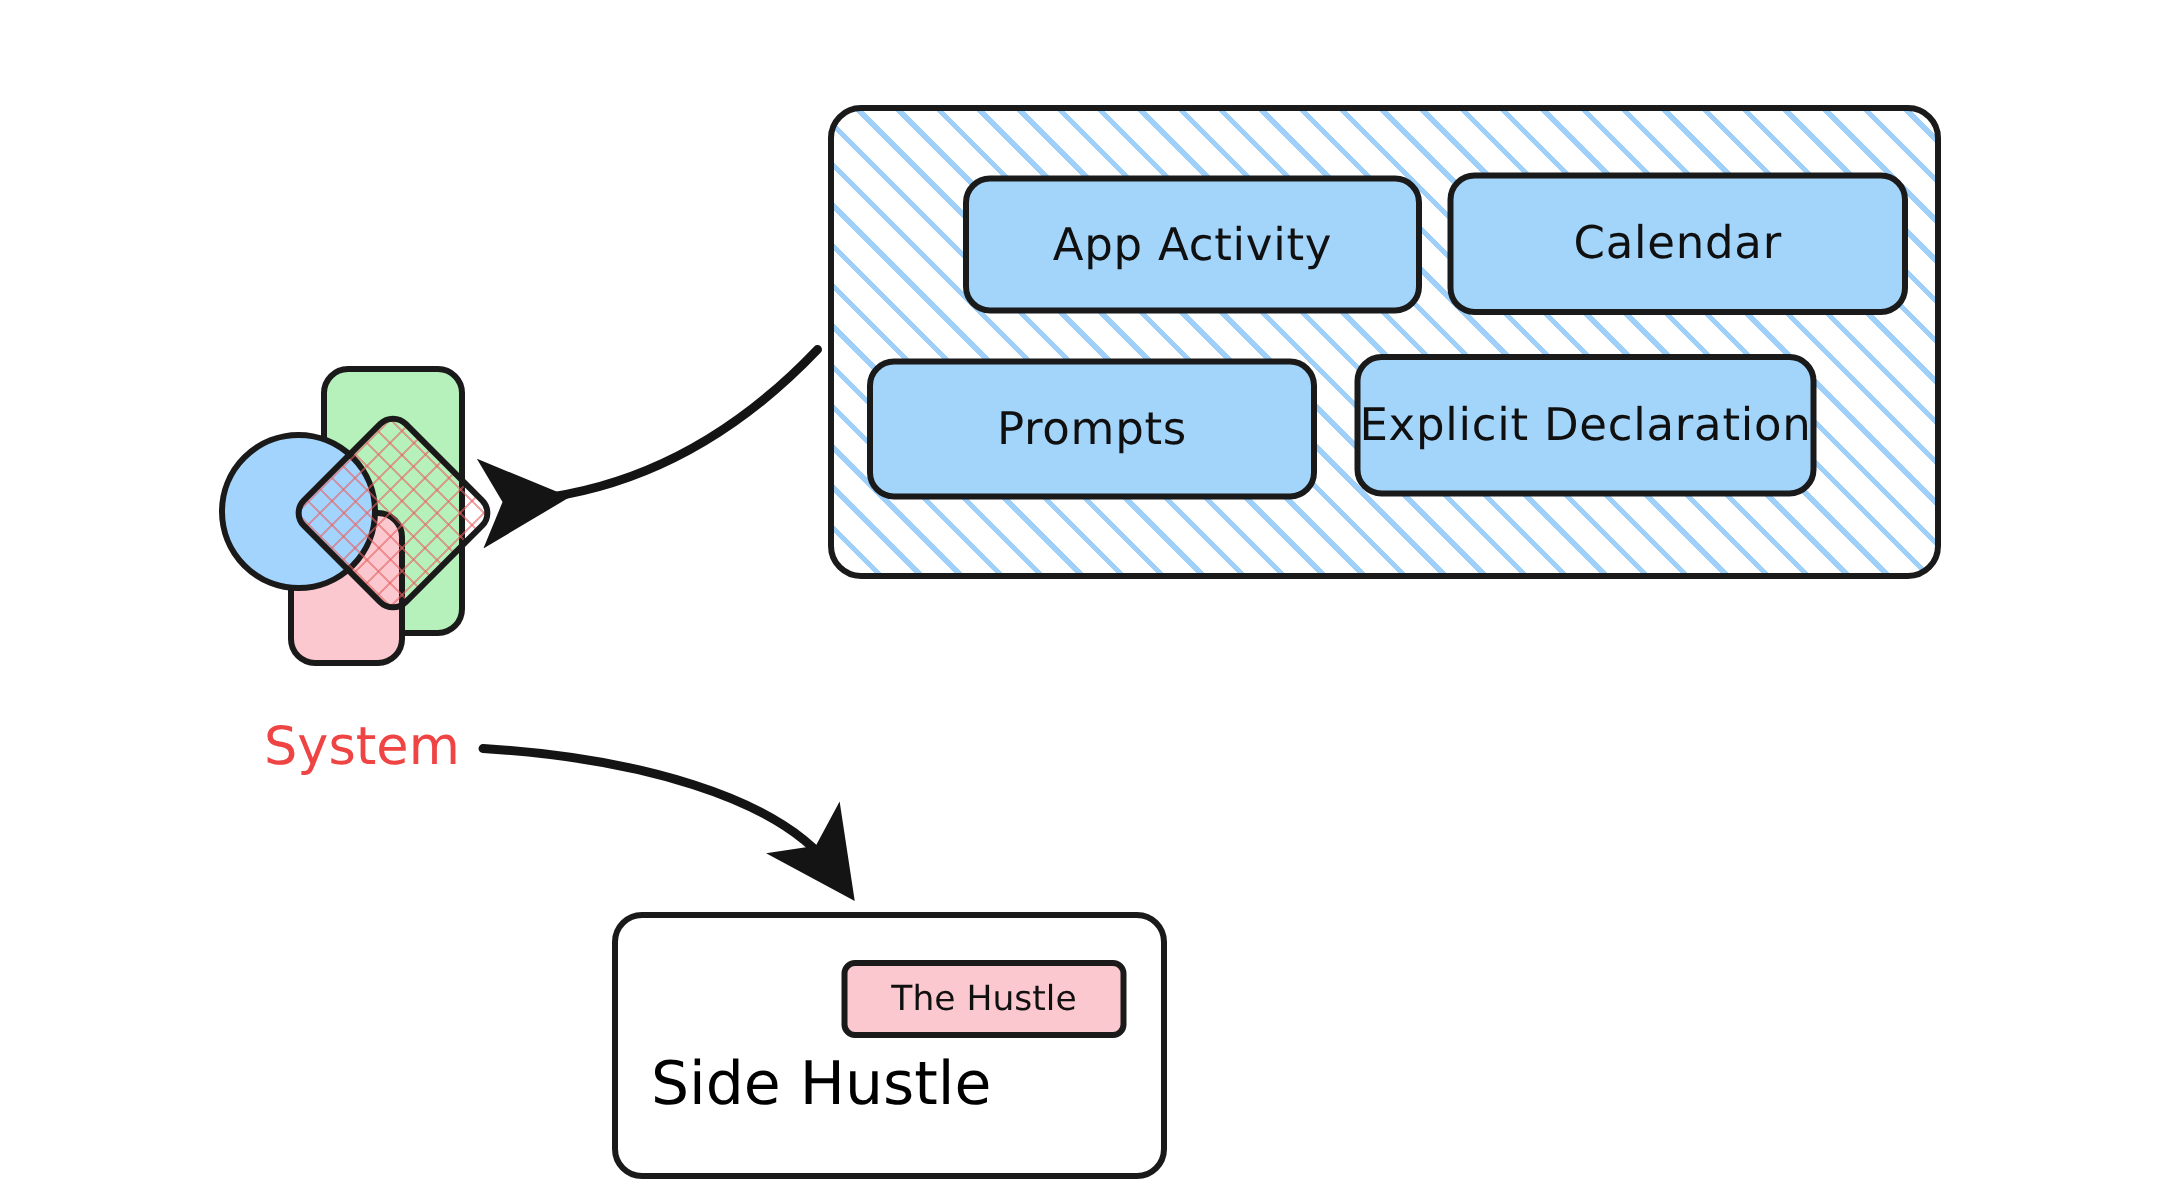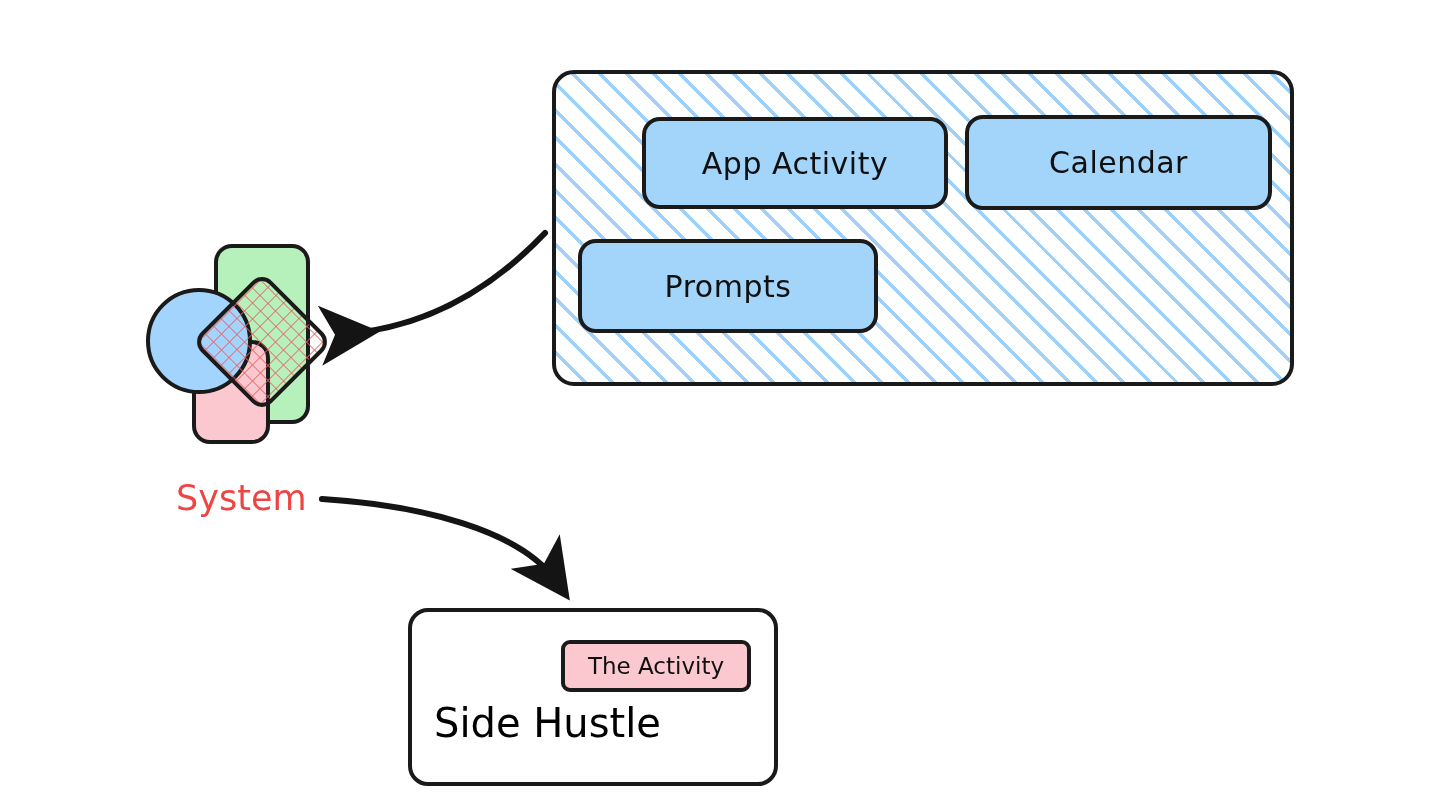--- a/index.html
+++ b/index.html
@@ -153,28 +153,29 @@
   </svg>
 
   <div class="source-container"></div>
 
   <div class="chip chip-app-activity">App Activity</div>
 
   <div class="chip chip-calendar">Calendar</div>
 
   <div class="chip chip-prompts">Prompts</div>
 
+  <div class="chip chip-explicit">Explicit Declaration</div>
 
   <div class="cluster">
     <div class="cl-shape cl-green"></div>
     <div class="cl-shape cl-pink"></div>
     <div class="cl-shape cl-circle"></div>
     <div class="cl-shape cl-diamond"></div>
   </div>
 
   <div class="system-label">System</div>
 
   <div class="hustle-card">
-    <div class="startup-badge">The Activity</div>
+    <div class="startup-badge">The Hustle</div>
     <div class="hustle-title">Side Hustle</div>
   </div>
 
 </div>
 
 </body></html>

